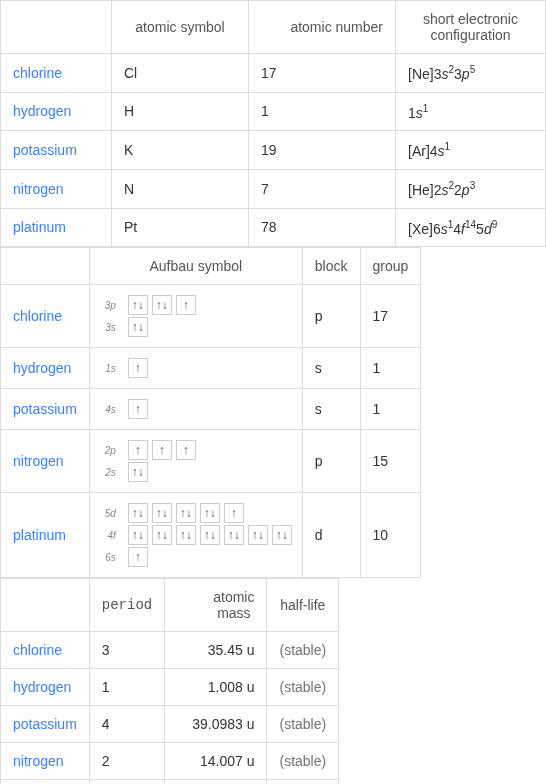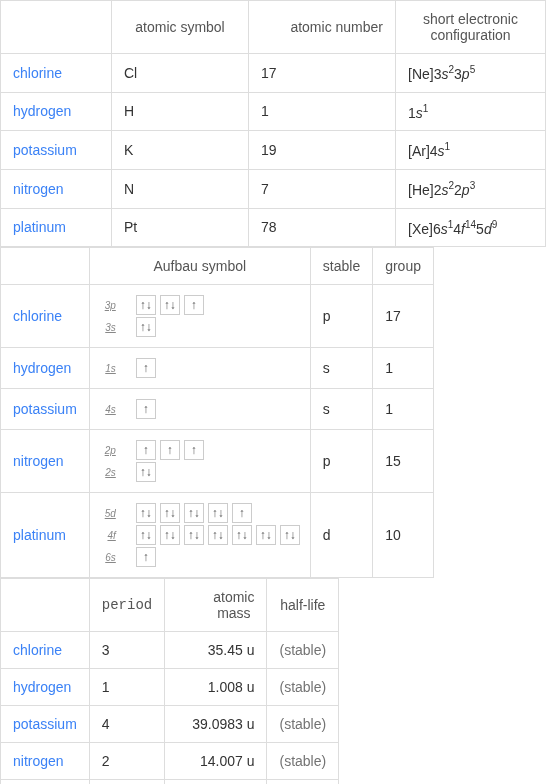--- a/index.html
+++ b/index.html
@@ -47,22 +47,21 @@
       align-items: center;
       gap: 4px;
       margin: 2px 0;
     }
     .orbital-label {
       font-size: 10px;
       color: #888;
       font-style: italic;
       width: 16px;
       text-align: right;
-      margin-right: 16px;
-      text-decoration: underline;
+      margin-right: 8px;
     }
     .orbital-box {
       border: 1px solid #ccc;
       width: 18px;
       height: 18px;
       display: flex;
       align-items: center;
       justify-content: center;
       font-size: 12px;
       line-height: 1;
@@ -129,21 +128,21 @@
         <td class="config"><span>[Xe]6</span><i>s</i><sup>1</sup><span>4</span><i>f</i><sup>14</sup><span>5</span><i>d</i><sup>9</sup></td>
       </tr>
     </tbody>
 </table>
 
 <table class="table2">
   <tbody>
       <tr>
     <th class="t2-c1"></th>
     <th class="t2-c2">Aufbau symbol</th>
-    <th>stable</th>
+    <th>block</th>
     <th>group</th>
   </tr>
   </tbody>
     <tbody id="t2-body">
       <tr>
         <td class="rowhead">chlorine</td>
         <td class="aufbau-cell">
           <div class="orbital-row">
             <span class="orbital-label">3p</span>
             <span class="orbital-box">↑↓</span>

